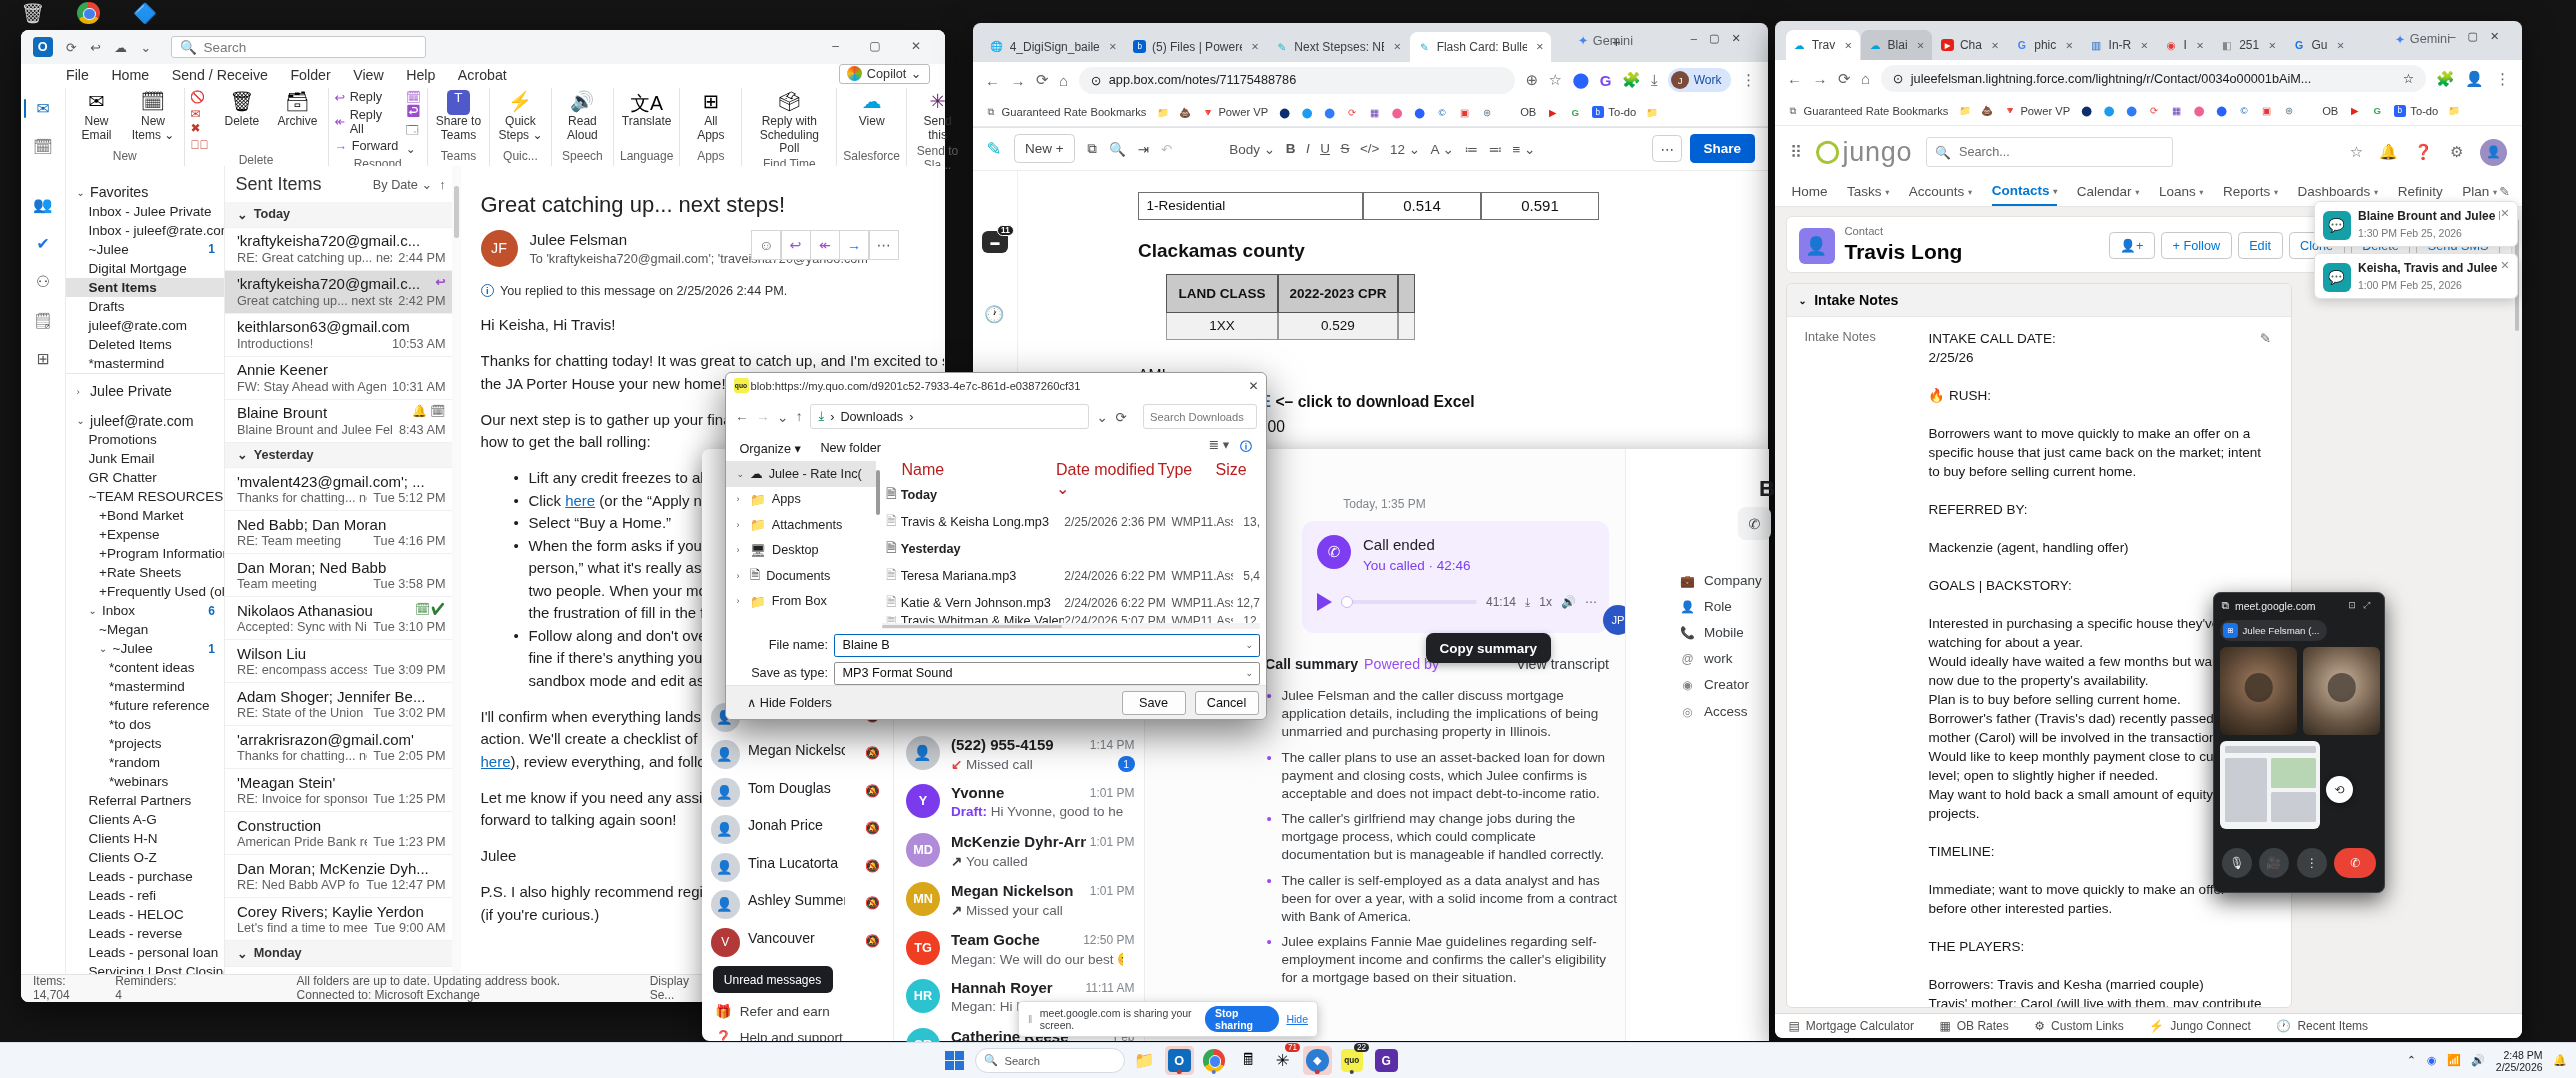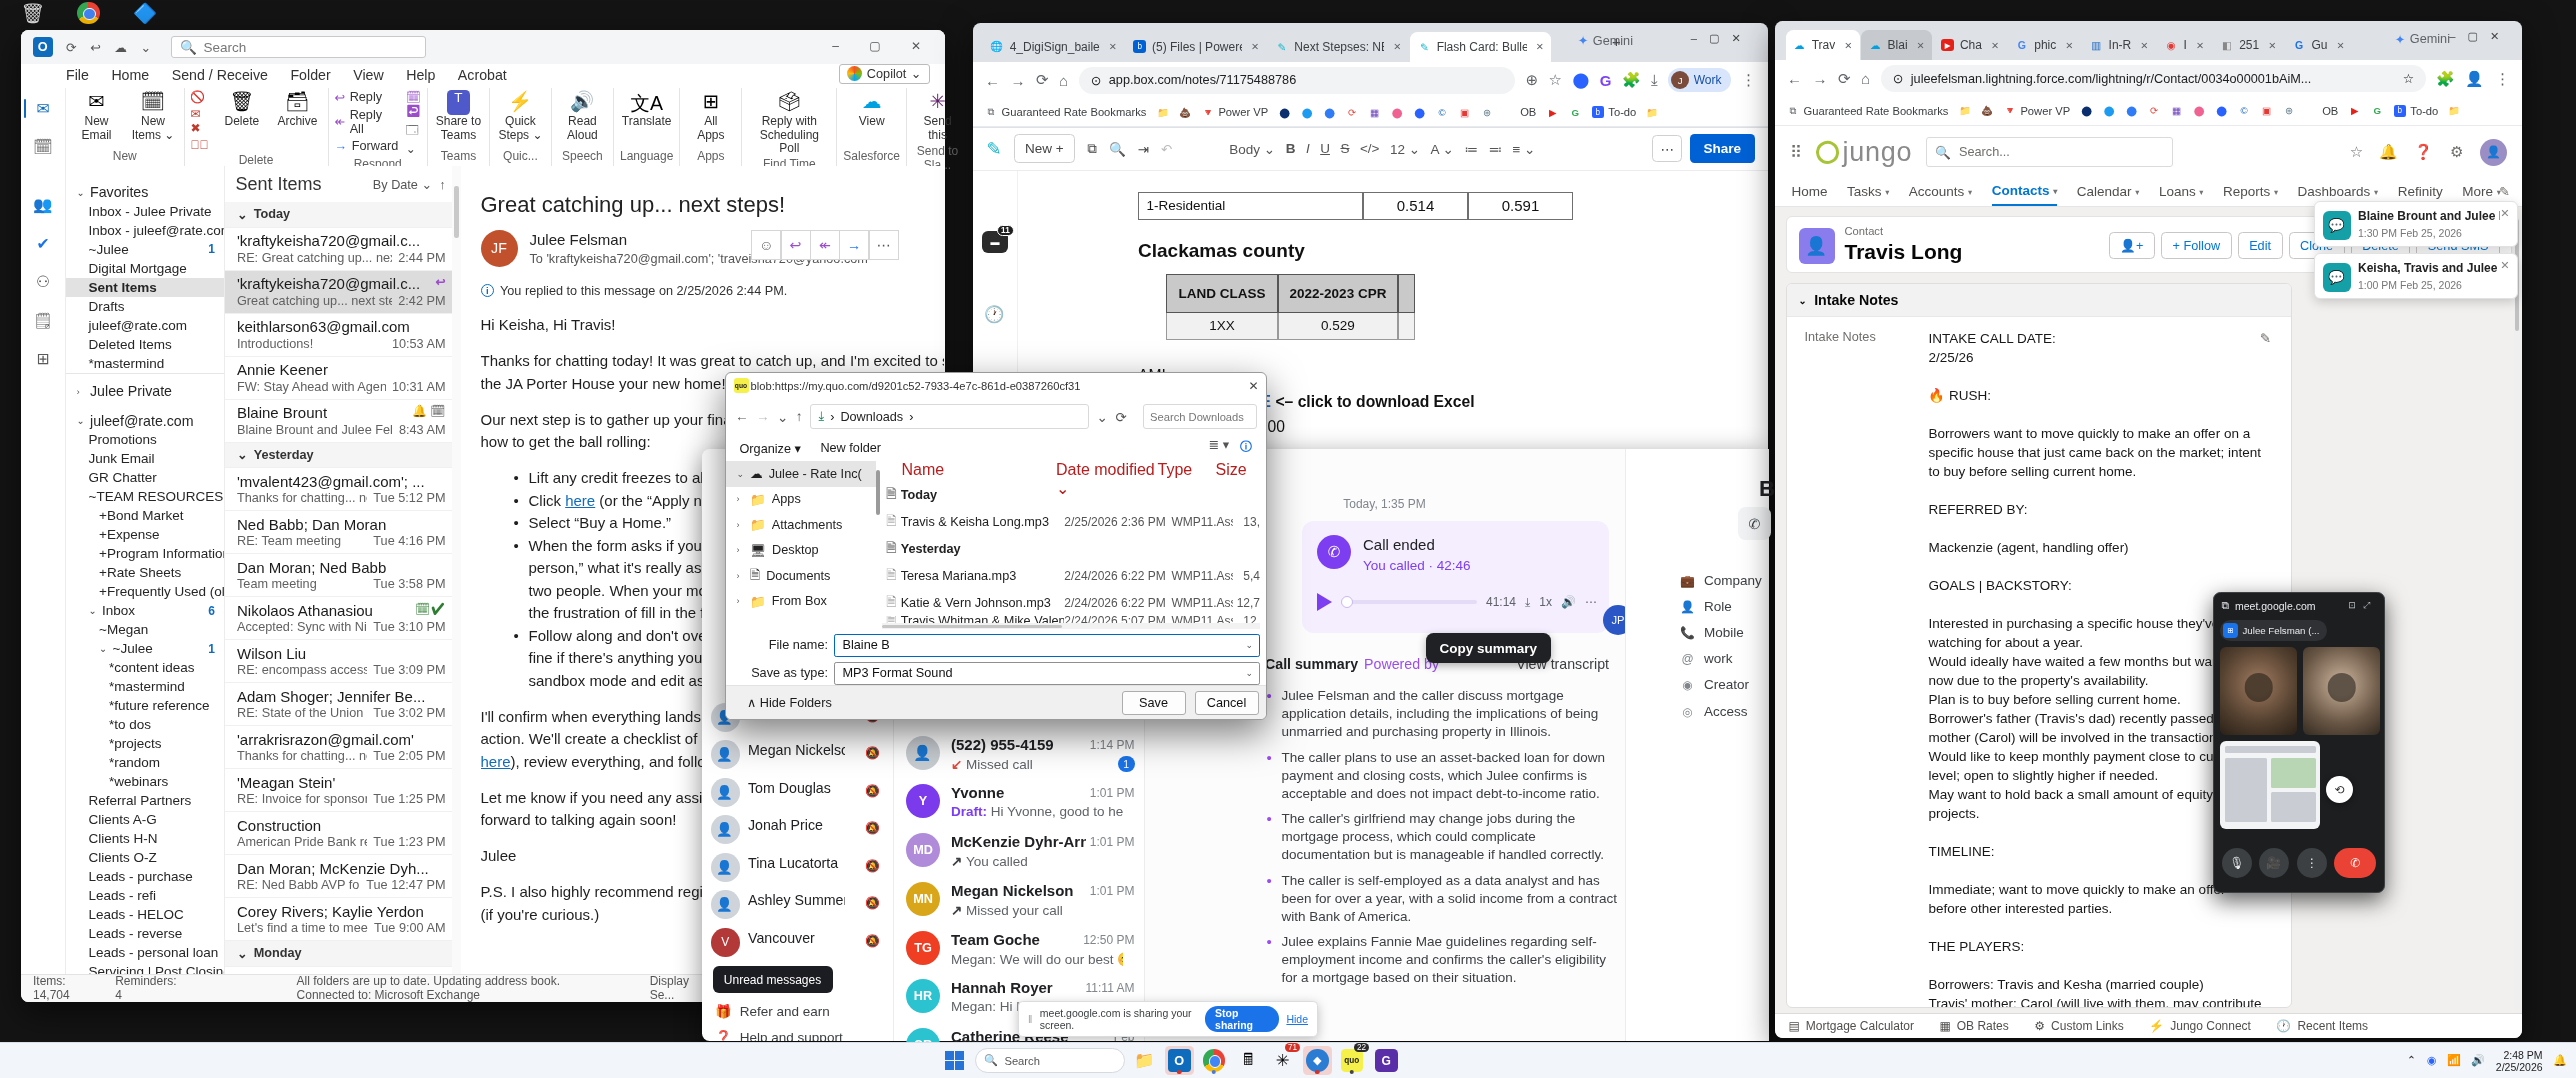--- a/index.html
+++ b/index.html
@@ -103,21 +103,21 @@
 .qnew{border:0.7px solid #d0d0d0;border-radius:4.5px;height:28.5px;display:flex;align-items:center;padding:0 10.5px;gap:4.5px}
 .fmt{display:flex;gap:10.5px;align-items:center;color:#555;font-size:13.5px}
 .qshare{margin-left:auto;display:flex;gap:7.5px;align-items:center}
 .qsbtn{background:#0061d5;color:#fff;border-radius:4.5px;height:28.5px;display:flex;align-items:center;padding:0 13.5px;font-size:13.5px;font-weight:bold}
 #qdoc{position:absolute;left:45px;top:148px;right:0;bottom:0;background:#fff}
 #qrail{position:absolute;left:0;top:148px;width:45px;bottom:0;background:#fff;border-right:0.7px solid #f0f0f0;display:flex;flex-direction:column;align-items:center;padding-top:60px;gap:52px;color:#555;font-size:16.5px}
 .q11{position:relative;background:#2b2b2b;color:#fff;width:25.5px;height:22.5px;border-radius:6px;font-size:9px;display:flex;align-items:center;justify-content:center}
 .q11 b{position:absolute;right:-6px;top:-6px;background:#1f1f1f;border:1.5px solid #fff;color:#fff;border-radius:6.7px;font-size:8.2px;padding:0 3px}
 .t1{position:absolute;left:120px;top:21px;display:flex;font-size:13.5px;color:#111}
 .t1 div{border:0.7px solid #6f6f6f;height:28.5px;display:flex;align-items:center;padding:0 7.5px}
-.t1 .c2,.t1 .c3{width:105px;justify-content:center;font-size:15px}
+.t1 .c2,.t1 .c3{width:118px;justify-content:center;font-size:15px}
 .hcty{position:absolute;left:120px;top:69px;font-size:19px;font-weight:bold;color:#111}
 .t2{position:absolute;left:148px;top:103px;font-size:13.5px;color:#111}
 .t2 .hr div{background:#c9c9c9;border:0.7px solid #555;height:39px;display:flex;align-items:center;justify-content:center;text-align:center;font-weight:bold;line-height:15px}
 .t2 .dr div{background:#f1f1f1;border:0.7px solid #999;border-top:none;height:27px;display:flex;align-items:center;justify-content:center}
 .t2 .hr,.t2 .dr{display:flex}
 .qp{position:absolute;left:120px;font-size:15.7px;color:#111}
 .qlink{color:#1b6ac9;font-weight:bold}
 
 #quo{left:702px;top:449px;width:1066px;height:592px;background:#fff;z-index:20;border-radius:7.5px;box-shadow:0 7.5px 27px rgba(0,0,0,.45)}
 #qcl{position:absolute;left:0;top:0;width:192px;bottom:0;border-right:0.7px solid #ececec;overflow:hidden}
@@ -1759,21 +1759,21 @@
       <div class="jni f-dd">
         <span>Dashboards</span>
         <span class="dd">▾</span>
       </div>
 
       <div class="jni">
         <span>Refinity</span>
       </div>
 
       <div class="jni f-dd">
-        <span>More</span>
+        <span>Plan</span>
         <span class="dd">▾</span>
       </div>
     </div>
   <span class="a" style="right:12px;top:163px;color:#706e6b;font-size:12.7px">✎</span>
   <div id="jbody">
     <div class="jcard">
       <div class="cico">👤</div>
       <div class="ctyp">Contact</div>
       <div class="cnam">Travis Long</div>
       <div class="jbtns">

